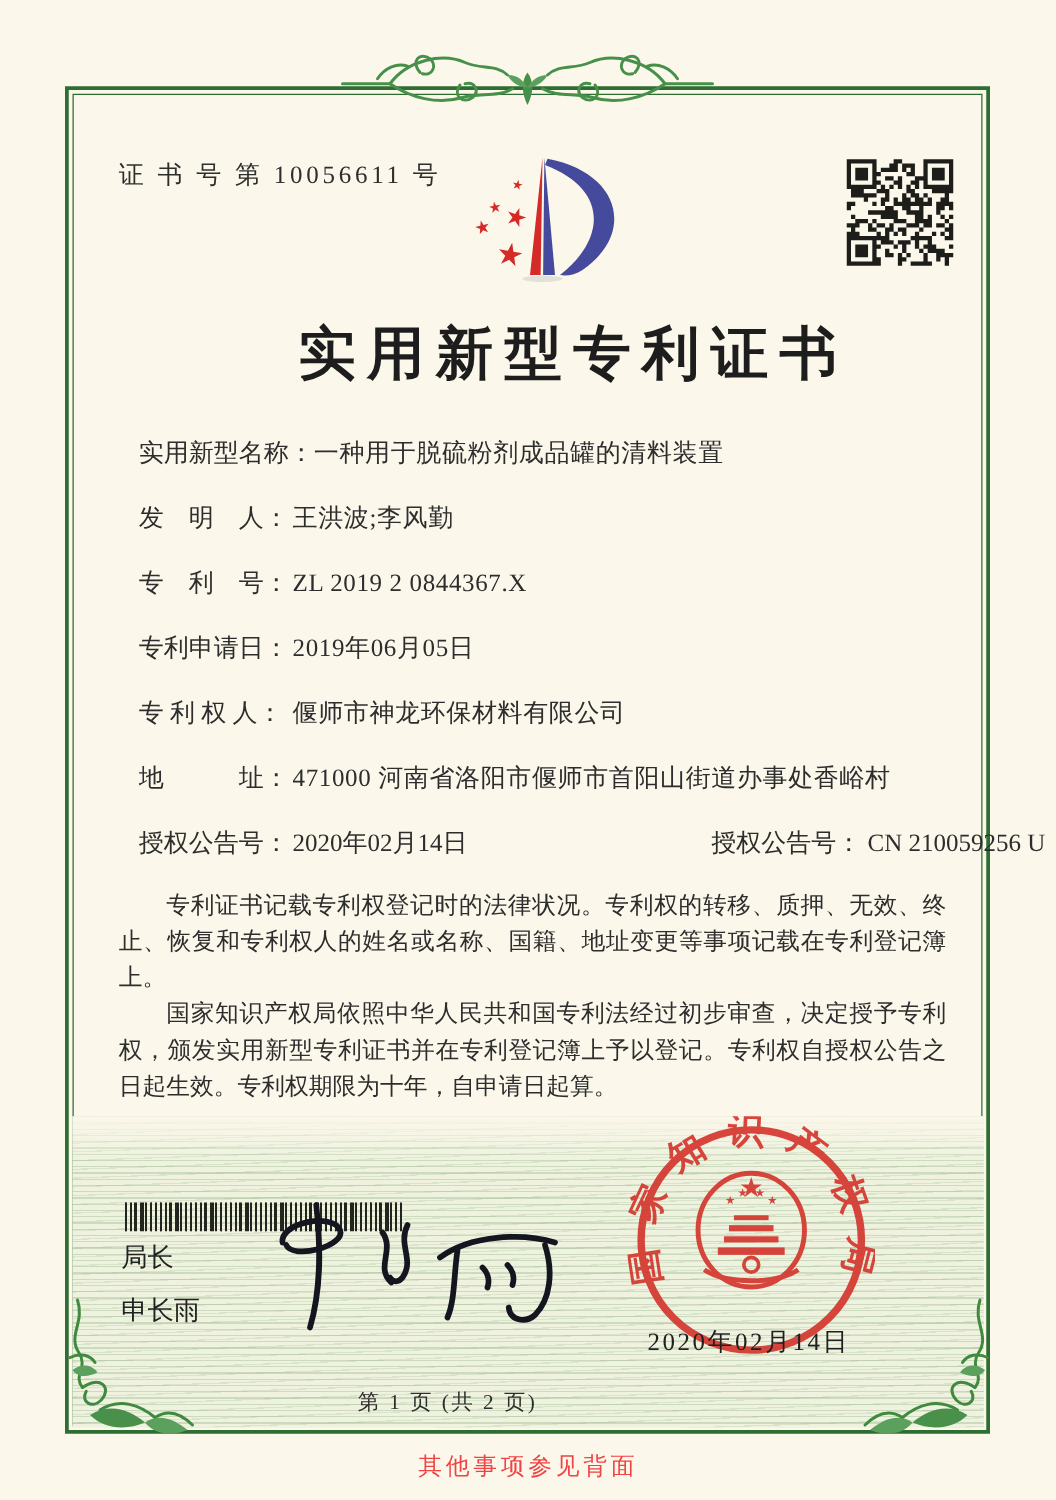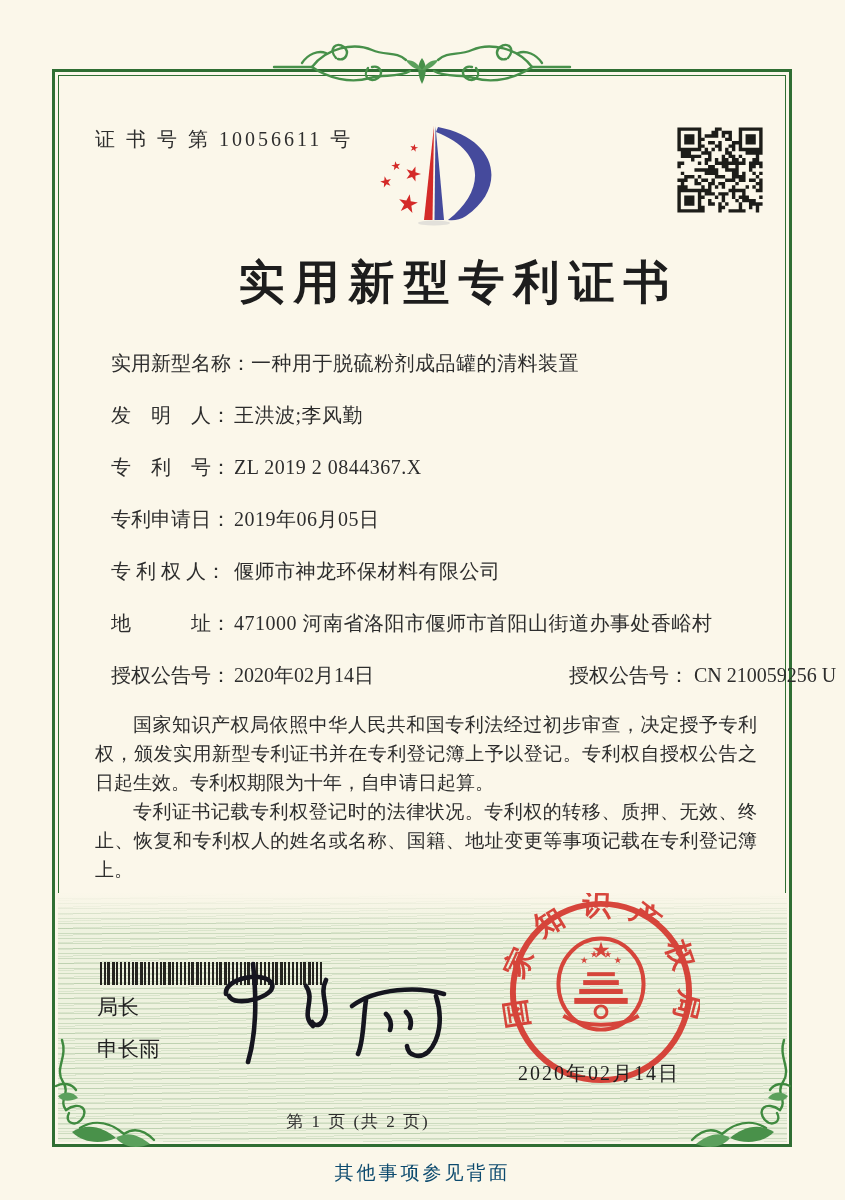--- a/index.html
+++ b/index.html
@@ -26,21 +26,21 @@
   .frow .val{flex:1;letter-spacing:.5px;}
   .grant-no{position:absolute;left:335px;top:0;white-space:nowrap;}
   .grant-wrap{position:relative;flex:1;}
   .paras{left:95px;top:710px;width:662px;font-size:19px;line-height:29px;color:#2d2d2d;
     text-align:justify;z-index:2;}
   .paras p{margin:0;text-indent:2em;}
   .official{left:97px;top:988px;font-family:Liberation Mono, monospace;
     font-size:21px;line-height:42px;color:#222;z-index:2;}
   .seal-date{left:518px;top:1060px;font-size:20px;letter-spacing:2px;color:#1f1f1f;z-index:3;}
   .page-foot{left:0;top:1110px;width:716px;text-align:center;font-size:17px;letter-spacing:2px;color:#2d2d2d;z-index:2;}
-  .back-note{left:0;top:1160px;width:845px;text-align:center;font-size:19px;letter-spacing:3px;color:#0c4a6e;}
+  .back-note{left:0;top:1160px;width:845px;text-align:center;font-size:19px;letter-spacing:3px;color:#ef4444;}
   .logo{left:346px;top:116px;z-index:2;}
   .qr{left:674px;top:124px;width:92px;height:92px;background:#fbf7ea;z-index:2;}
   .barcode{left:100px;top:962px;width:224px;height:23px;z-index:2;
     background-image:repeating-linear-gradient(90deg,#24241f 0 2px,rgba(0,0,0,0) 2px 4px),
                      repeating-linear-gradient(90deg,#24241f 0 1px,rgba(0,0,0,0) 1px 7px);}
   .seal{left:502px;top:893px;z-index:2;opacity:.92;}
   .signature{left:200px;top:958px;z-index:2;}
   .orn-top{left:272px;top:34px;z-index:2;}
   .orn-bl{left:46px;top:1038px;z-index:2;}
   .orn-br{left:688px;top:1038px;z-index:2;transform:scaleX(-1);}
@@ -161,22 +161,22 @@
         <span>2020年02月14日</span>
         <span class="grant-no">
           <span>授权公告号：</span>
           <span>CN 210059256 U</span>
         </span>
       </span>
     </div>
   </div>
 
   <div class="abs paras">
+    <p>专利证书记载专利权登记时的法律状况。专利权的转移、质押、无效、终止、恢复和专利权人的姓名或名称、国籍、地址变更等事项记载在专利登记簿上。</p>
     <p>国家知识产权局依照中华人民共和国专利法经过初步审查，决定授予专利权，颁发实用新型专利证书并在专利登记簿上予以登记。专利权自授权公告之日起生效。专利权期限为十年，自申请日起算。</p>
-    <p>专利证书记载专利权登记时的法律状况。专利权的转移、质押、无效、终止、恢复和专利权人的姓名或名称、国籍、地址变更等事项记载在专利登记簿上。</p>
   </div>
 
   <div class="abs barcode"></div>
 
   <div class="abs official">
     <div>局长</div>
     <div>申长雨</div>
   </div>
 
   <svg class="abs signature" width="260" height="112" viewBox="0 0 260 112">

